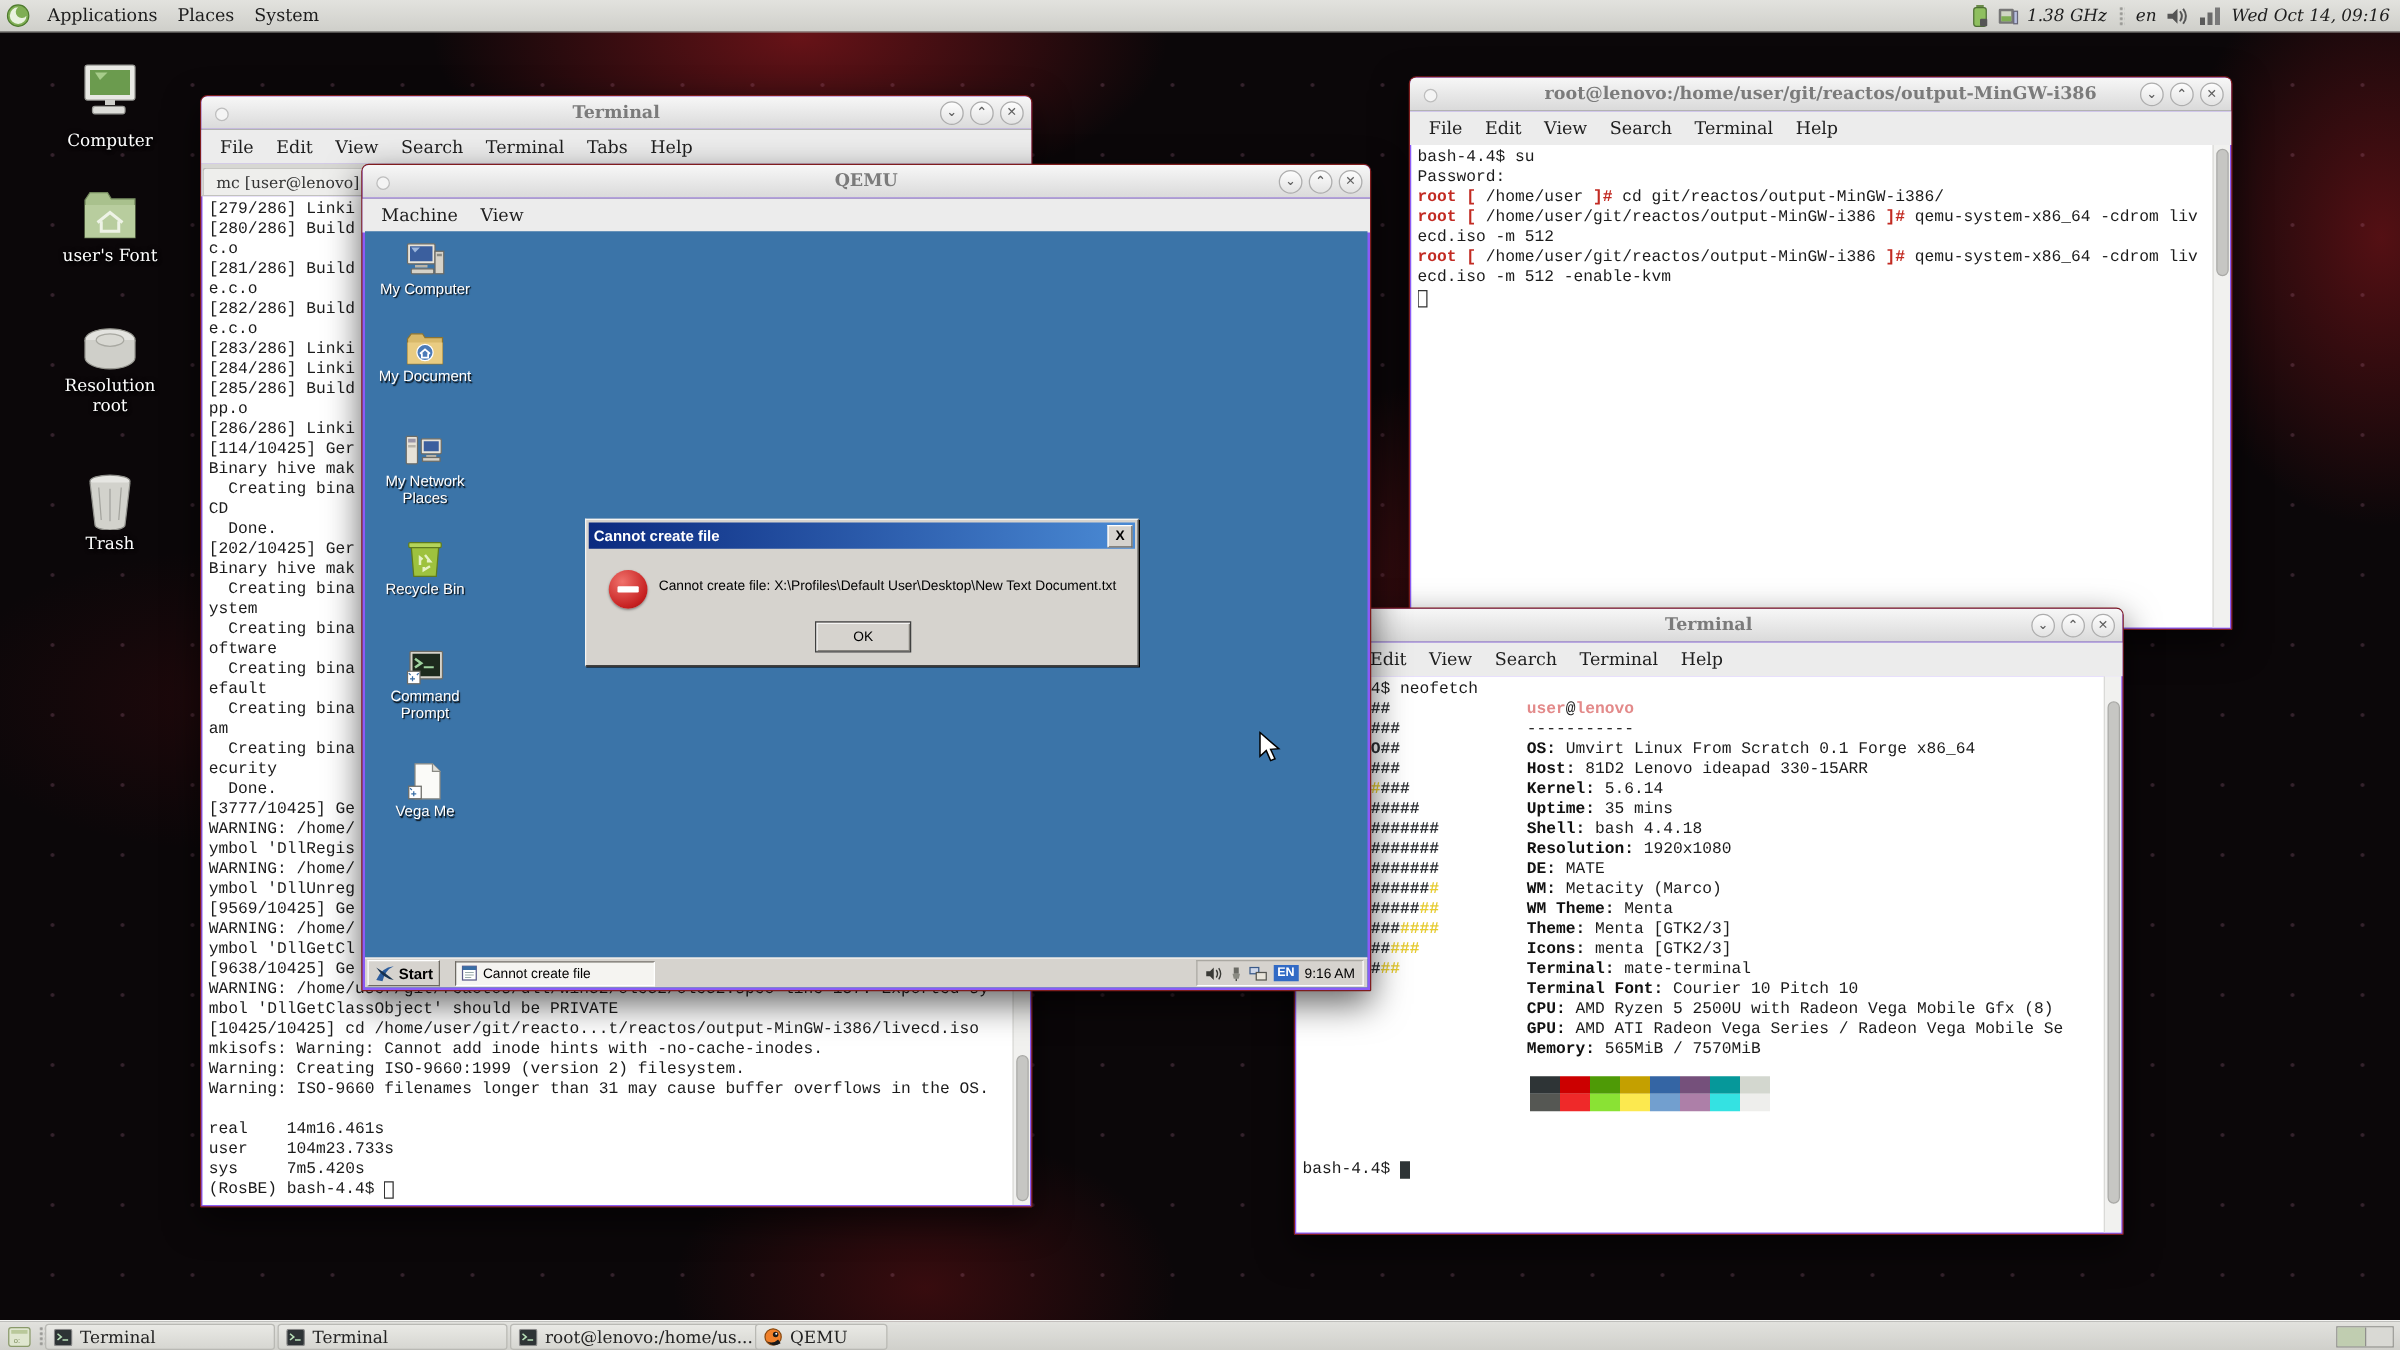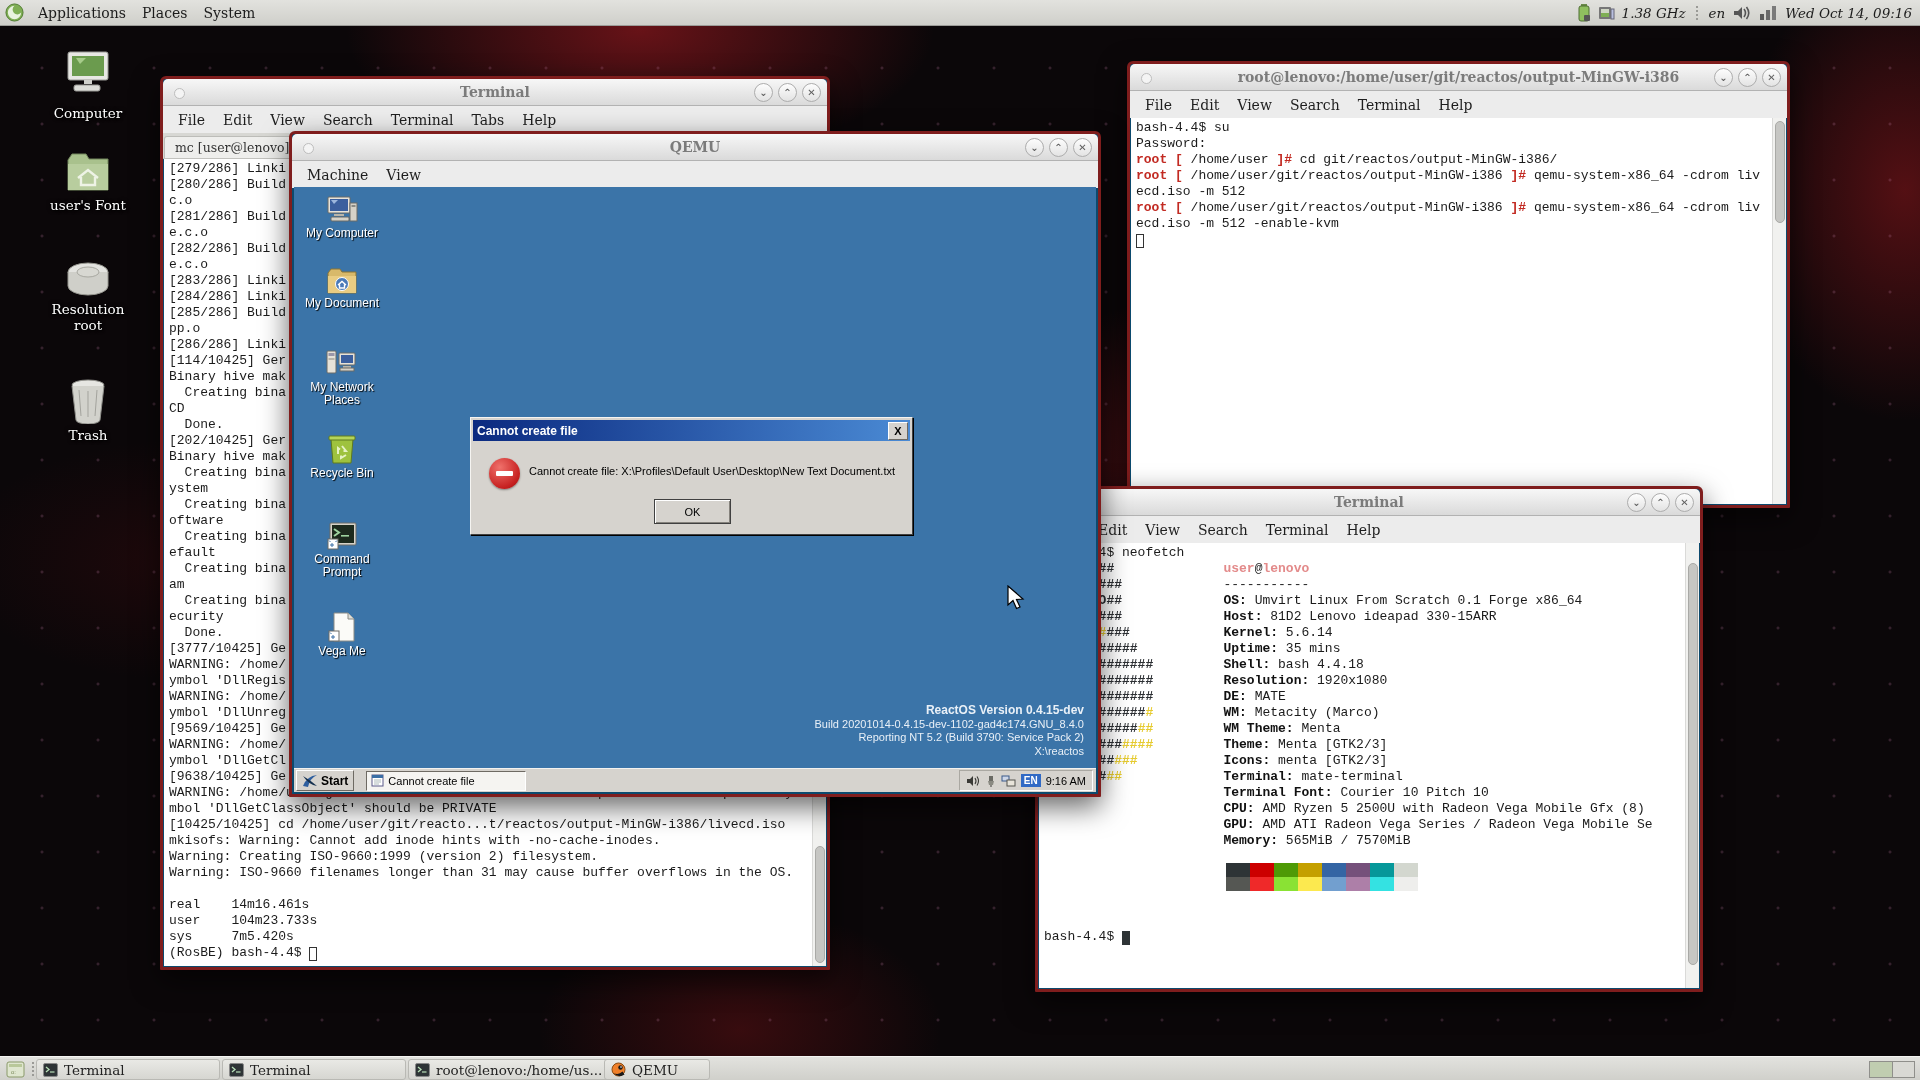--- a/index.html
+++ b/index.html
@@ -35,21 +35,21 @@
   #wsw .cell{flex:1;}
   #wsw .cell.active{background:#c0cdb0;}
   #wsw .cell.other{background:#d9d9d4;border-left:1px solid #8f8f8b;}
 
   
   .desk-icon{position:absolute;width:96px;text-align:center;color:#fff;
              font-size:13.5px;text-shadow:1px 1px 2px #000,0 0 4px #000;}
   .desk-icon svg{display:block;margin:0 auto 3px;}
 
   
-  .mate-window{position:absolute;background:#0c4a6e;border:3px solid #7f1d1d;
+  .mate-window{position:absolute;background:#8b5cf6;border:1px solid #7f1d1d;
                border-radius:6px 6px 1px 1px;box-shadow:0 10px 28px rgba(0,0,0,.6);}
   .titlebar{height:26px;background:linear-gradient(#f7f7f7,#dadada);border-bottom:1px solid #b2b2b2;
             border-radius:5px 5px 0 0;position:relative;}
   .titlebar .title{display:block;text-align:center;line-height:26px;color:#7b7b7b;font-weight:bold;
                    font-size:14px;white-space:nowrap;overflow:hidden;}
   .win-dot{position:absolute;left:11px;top:9px;width:9px;height:9px;border-radius:50%;
            background:#f4f4f4;border:1px solid #bdbdbd;}
   .win-btns{position:absolute;right:6px;top:4px;display:flex;gap:5px;}
   .wbtn{width:17px;height:17px;border-radius:50%;border:1px solid #adadad;
         background:linear-gradient(#fdfdfd,#e3e3e3);color:#5f5f5f;font:bold 10px "DejaVu Sans",sans-serif;
@@ -379,26 +379,20 @@
     <div id="ros-dialog">
       <div class="dtitle">
         <span>Cannot create file</span>
         <span id="dlg-close">X</span>
       </div>
       <div id="err-icon"></div>
       <div id="dlg-msg">Cannot create file: X:\Profiles\Default User\Desktop\New Text Document.txt</div>
       <div id="dlg-ok">OK</div>
     </div>
 
-    <div id="ros-version">
-      <div class="v1">ReactOS Version 0.4.15-dev</div>
-      <div>Build 20201014-0.4.15-dev-1102-gad4c174.GNU_8.4.0</div>
-      <div>Reporting NT 5.2 (Build 3790: Service Pack 2)</div>
-      <div>X:\reactos</div>
-    </div>
 
     <div id="ros-taskbar">
       <div id="ros-start">
         <svg width="16" height="14" viewBox="0 0 16 14">
           <path d="M1 12 Q5 2 15 1 Q8 4 6 13z" fill="#2e5e9e"></path>
           <path d="M1 2 Q8 6 15 12 Q7 11 1 2z" fill="#16314f"></path>
         </svg>
         <span>Start</span>
       </div>
       <div id="ros-task">

